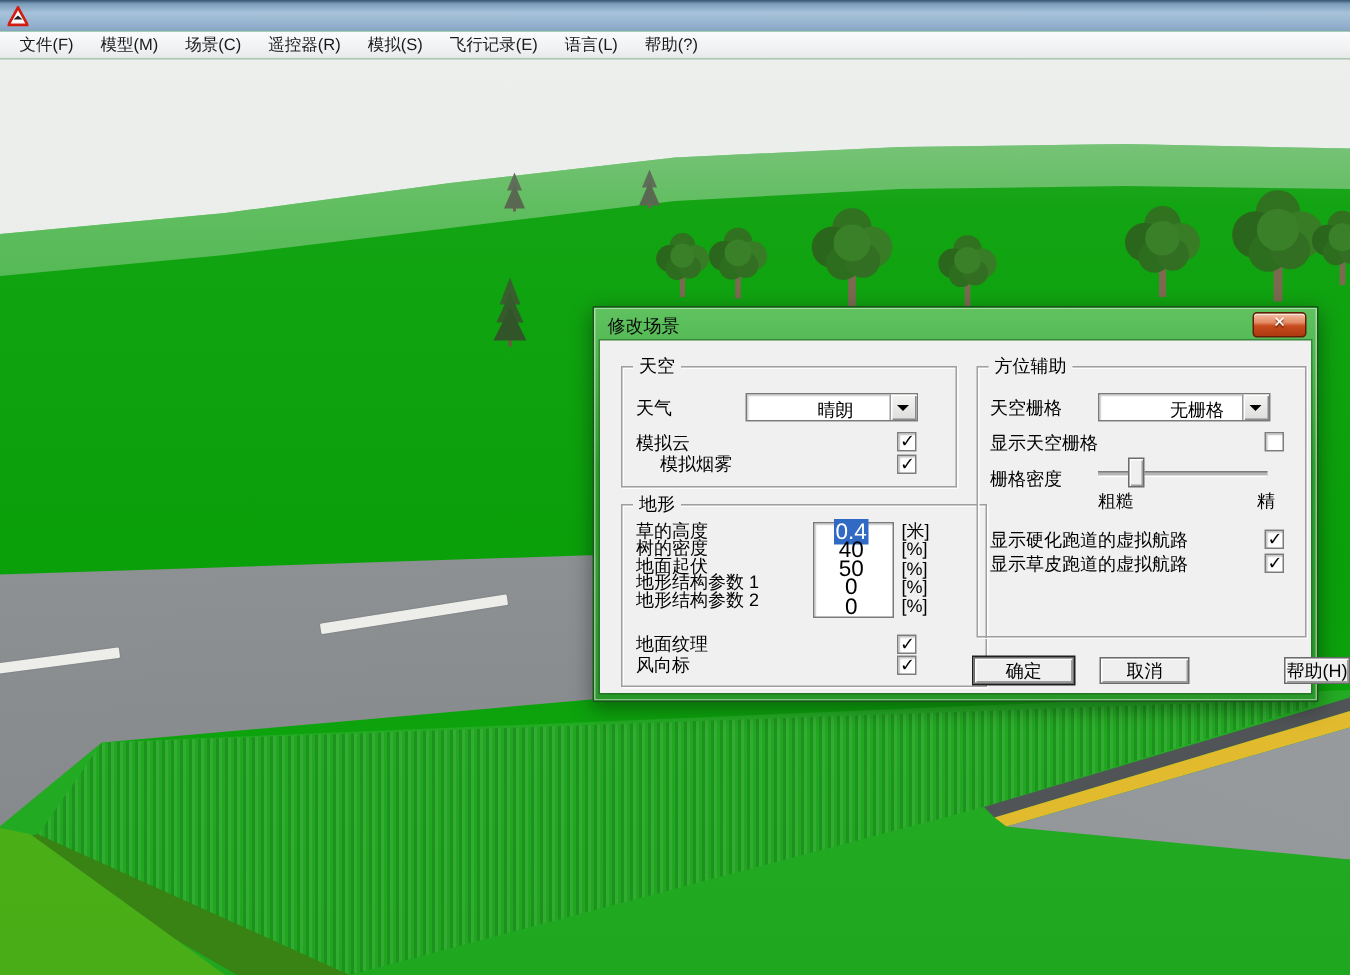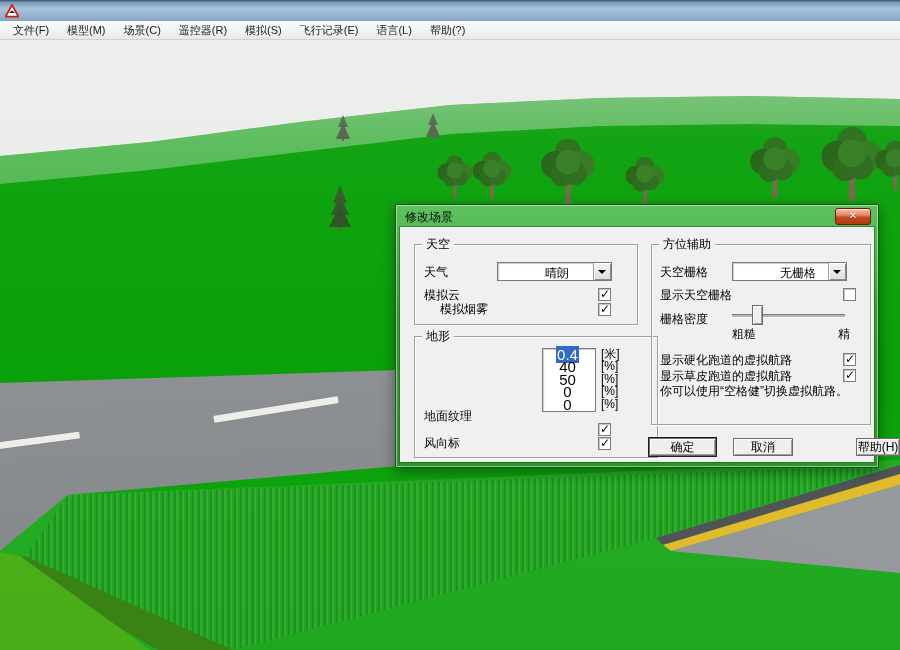--- a/index.html
+++ b/index.html
@@ -178,35 +178,42 @@
           <span class="mark">✓</span>
         </span>
       <span class="lbl" style="left:5px;top:56px;margin-left:20px;">模拟烟雾</span>
       <span class="cb" style="left:183px;top:58px;">
           <span class="mark">✓</span>
         </span>
     </div>
 
     <div class="group" style="left:14px;top:109px;width:222px;height:120px;padding-left:20px;">
       <span class="group-label">地形</span>
+      <div class="abs" style="left:9px;top:12px;line-height:11.4px;font-size:12px;white-space:nowrap;">
+        <div>草的高度</div>
+        <div>树的密度</div>
+        <div>地面起伏</div>
+        <div>地形结构参数 1</div>
+        <div>地形结构参数 2</div>
+      </div>
       <div class="valbox" style="left:127px;top:11px;width:54px;height:64px;">
         <div class="valrow"><span class="sel">0.4</span></div>
         <div class="valrow">40</div>
         <div class="valrow">50</div>
         <div class="valrow">0</div>
         <div class="valrow">0</div>
       </div>
       <div class="abs" style="left:186px;top:11px;line-height:12.4px;font-size:12px;">
         <div>[米]</div>
         <div>[%]</div>
         <div>[%]</div>
         <div>[%]</div>
         <div>[%]</div>
       </div>
-      <span class="lbl" style="left:9px;top:71px;">地面纹理</span>
+      <span class="lbl" style="left:9px;top:84px;">地面纹理</span>
       <span class="cb" style="left:183px;top:86px;">
           <span class="mark">✓</span>
         </span>
       <span class="lbl" style="left:9px;top:98px;">风向标</span>
       <span class="cb" style="left:183px;top:100px;">
           <span class="mark">✓</span>
         </span>
     </div>
 
     <div class="group" style="left:251px;top:17px;width:206px;height:179px;padding-left:12px;">
@@ -228,20 +235,19 @@
       <span class="lbl" style="left:80px;top:81px;">粗糙</span>
       <span class="lbl" style="left:186px;top:81px;">精</span>
       <span class="lbl" style="left:8px;top:107px;">显示硬化跑道的虚拟航路</span>
       <span class="cb" style="left:191px;top:108px;">
           <span class="mark">✓</span>
         </span>
       <span class="lbl" style="left:8px;top:123px;">显示草皮跑道的虚拟航路</span>
       <span class="cb" style="left:191px;top:124px;">
           <span class="mark">✓</span>
         </span>
-      <div class="hint" style="left:8px;top:139px;width:194px;">你可以使用“空格健”切换虚拟航路。</div>
     </div>
 
     <div class="btn btn-default" style="left:249px;top:211px;width:67px;">确定</div>
     <div class="btn" style="left:333px;top:211px;width:60px;">取消</div>
     <div class="btn" style="left:420px;top:211px;width:44px;margin-left:36px;">帮助(H)</div>
   </div>
 </div>
 
 </body></html>

